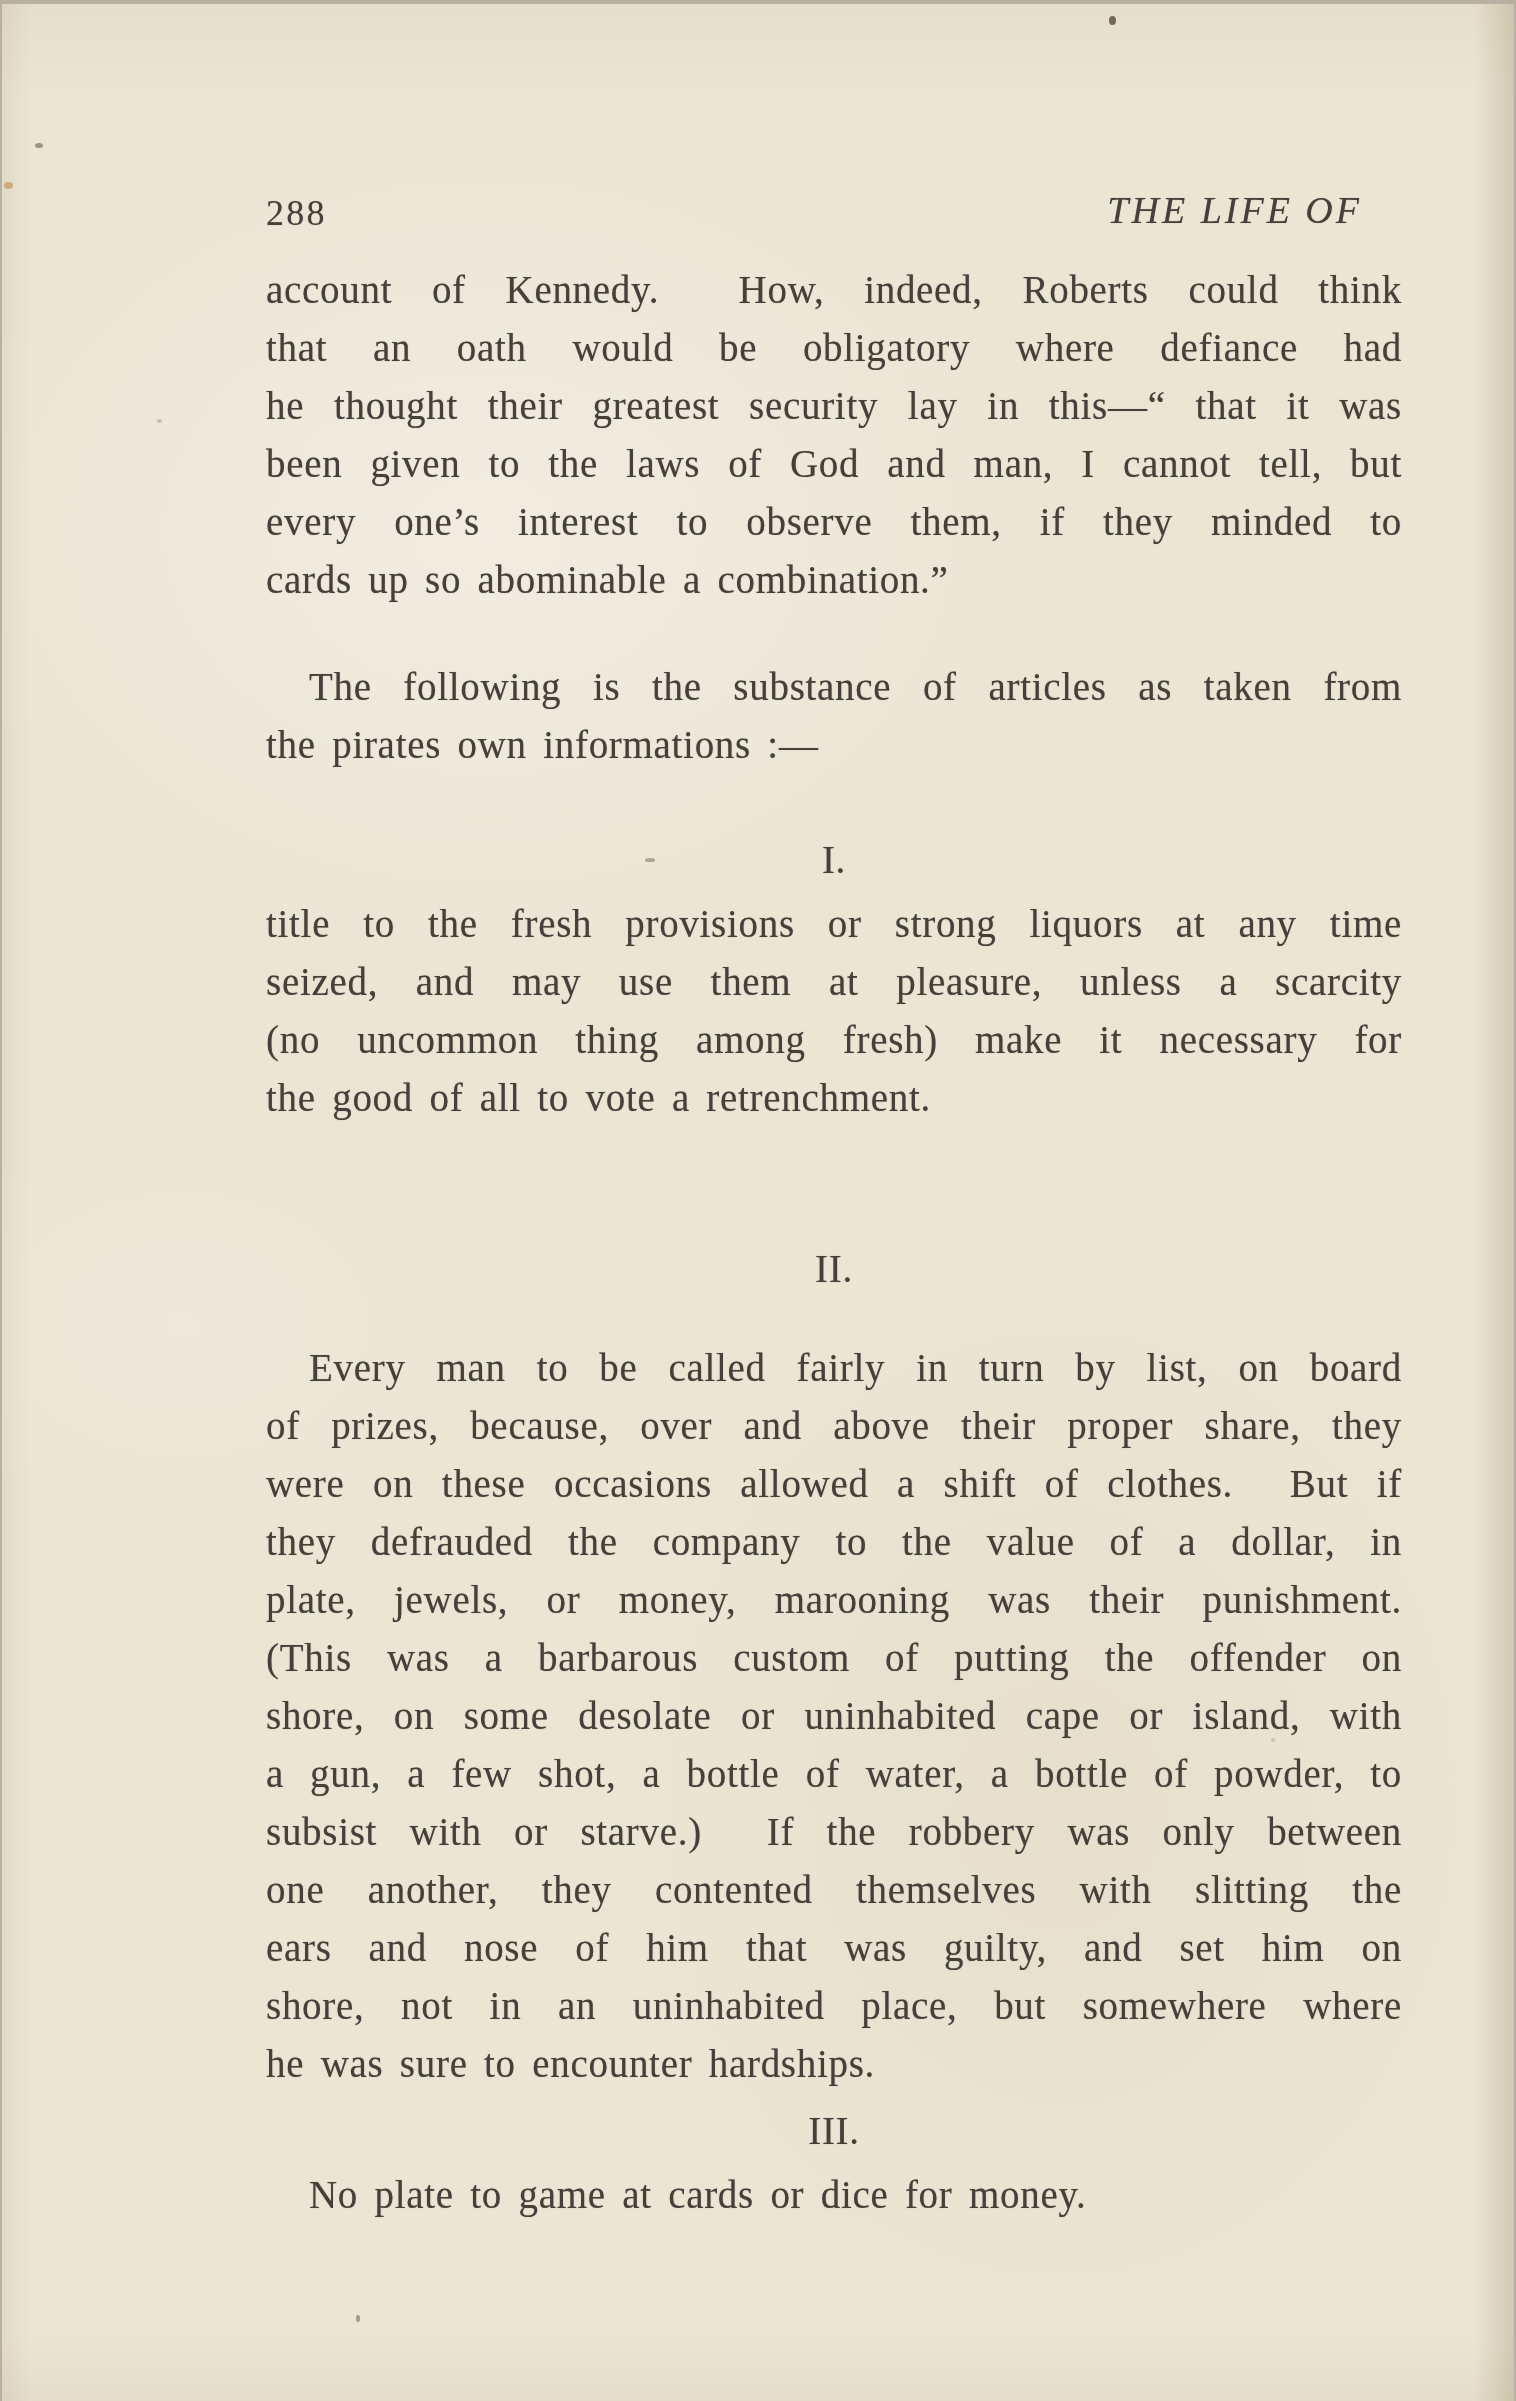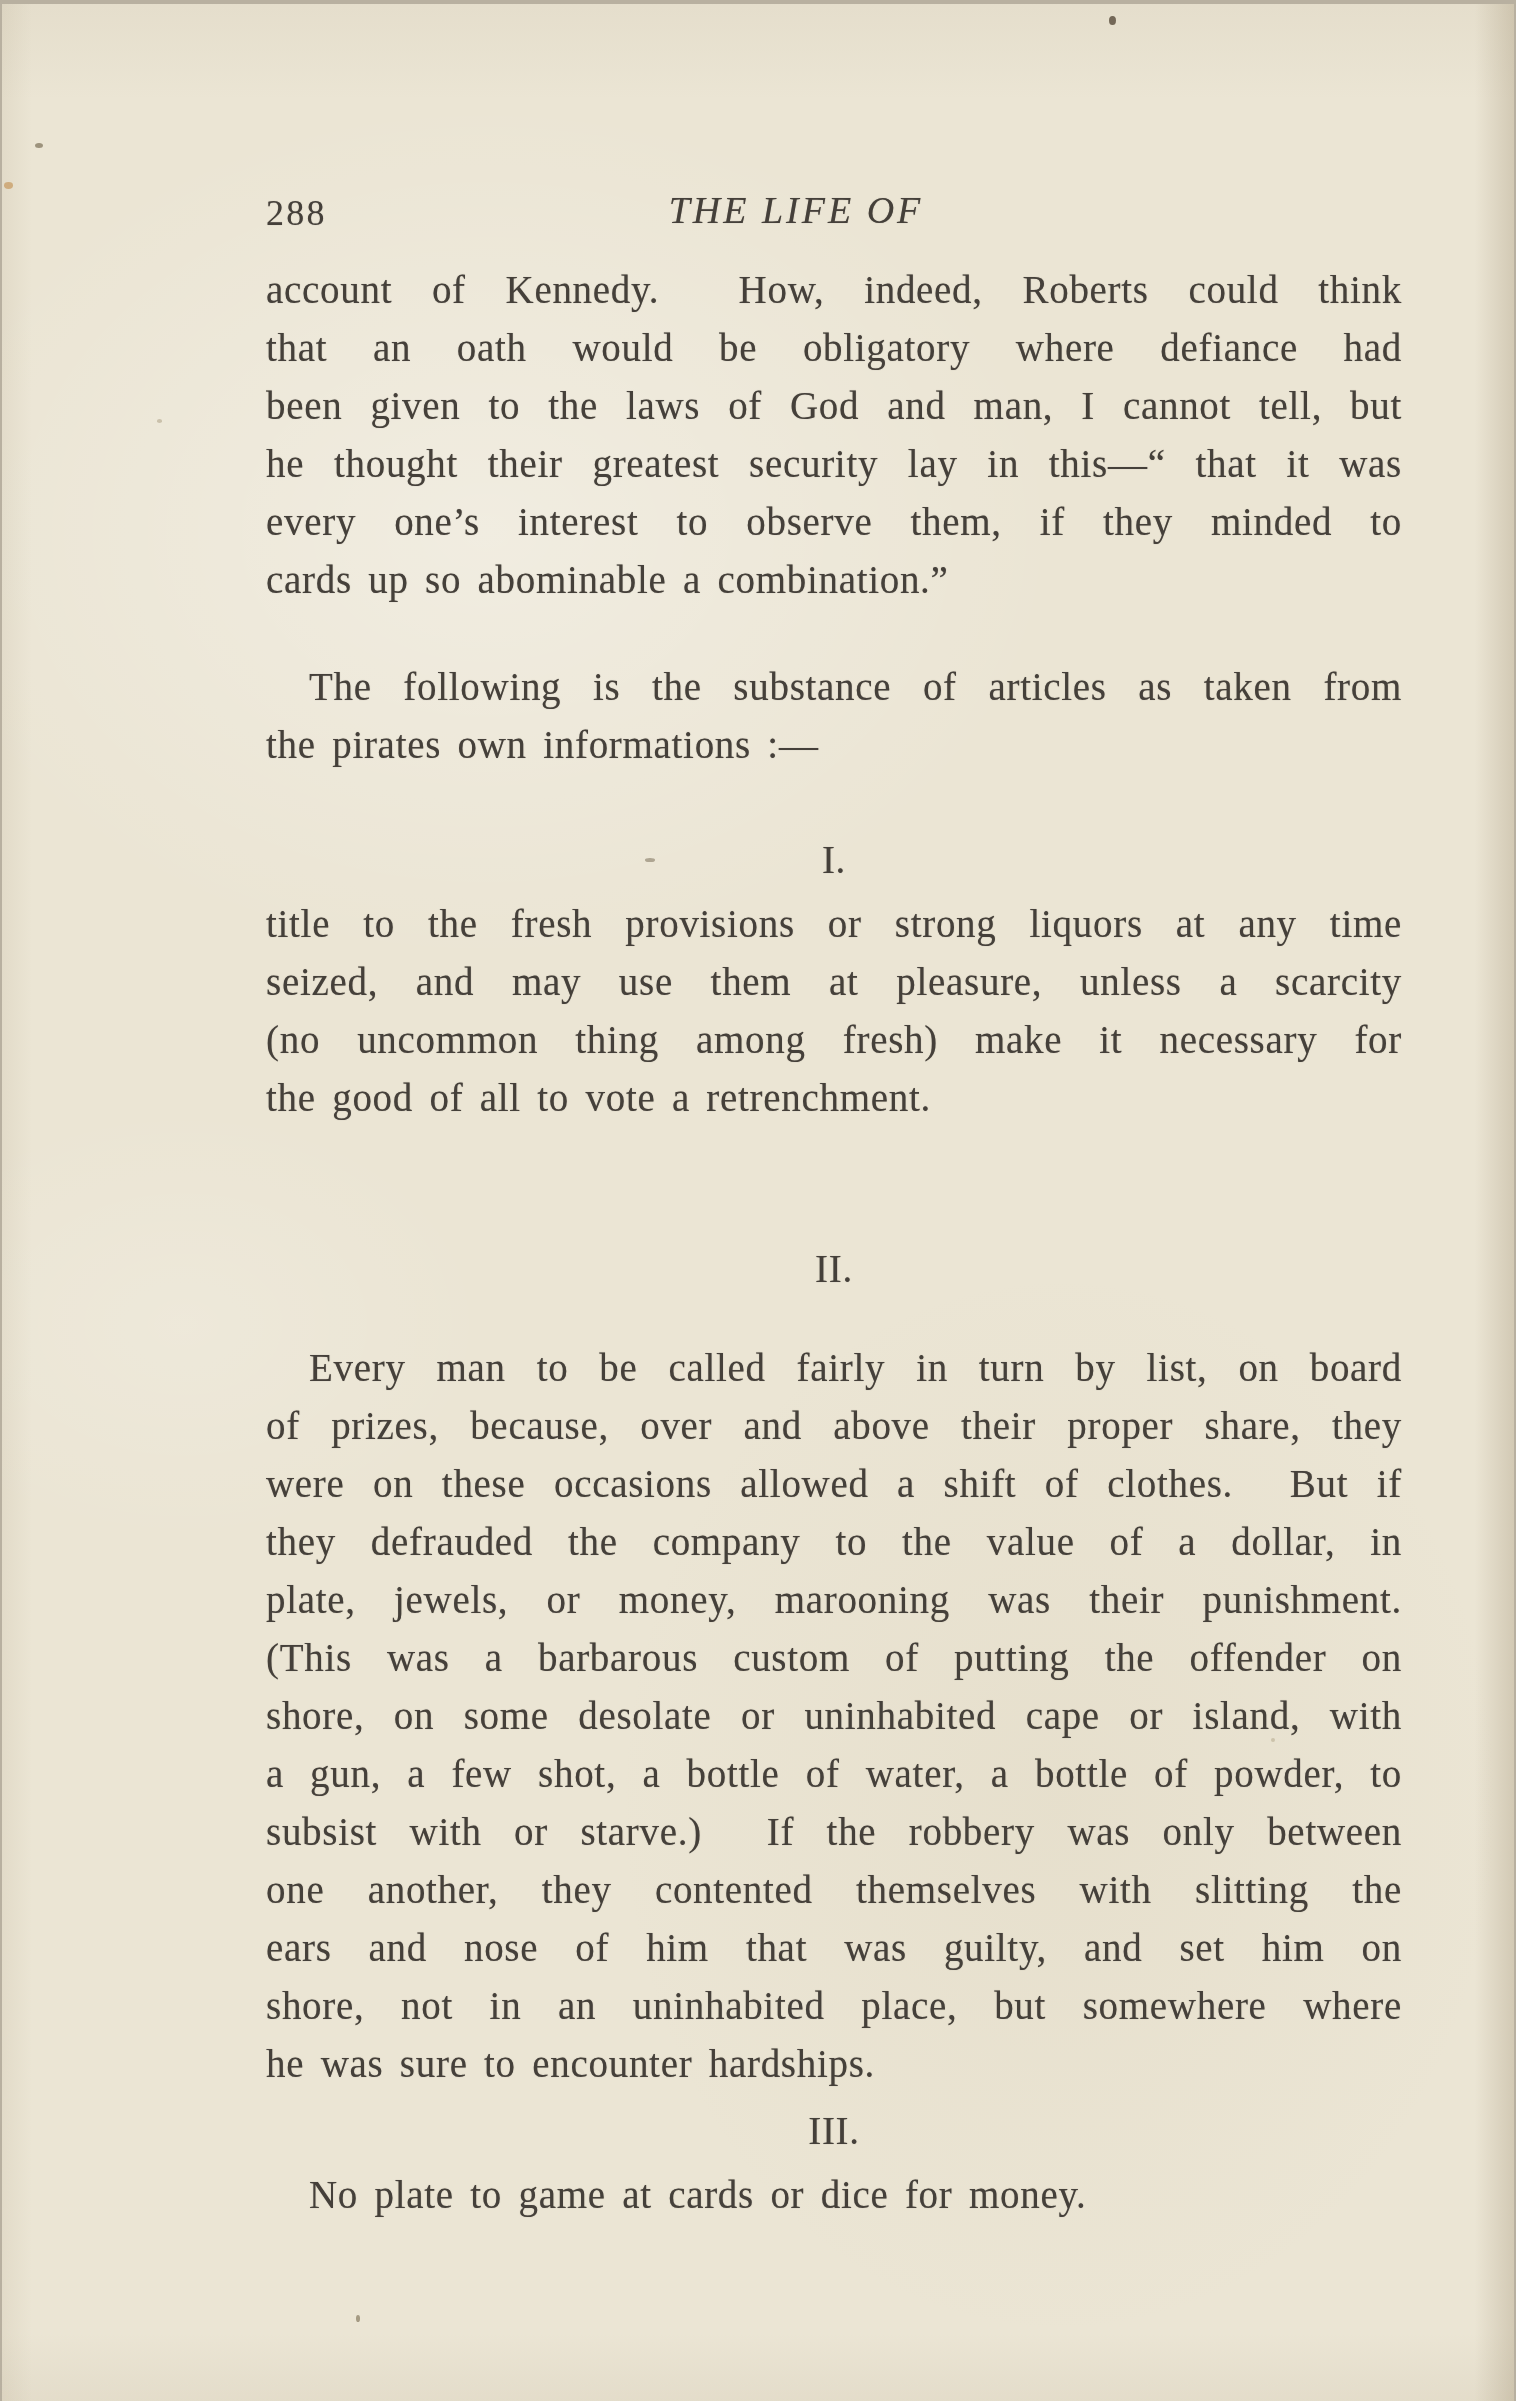--- a/index.html
+++ b/index.html
@@ -54,21 +54,21 @@
     left: 0;
     top: 6px;
     font-size: 36px;
     letter-spacing: 2.2px;
   }
   .running-title {
     position: absolute;
     left: 0;
     right: 4px;
     top: 1.5px;
-    text-align: center;
+    text-align: right;
     font-style: italic;
     font-size: 38px;
     letter-spacing: 3px;
     transform: translateX(-36px);
   }
   .speck {
     position: absolute;
     border-radius: 50%;
   }
 </style>
@@ -78,22 +78,22 @@
 <div id="page">
 
   <div class="header-row">
     <span class="page-number">288</span>
     <span class="running-title">THE LIFE OF</span>
   </div>
 
   <div class="block" style="top:257px">
       <div class="line">account of Kennedy.&nbsp; How, indeed, Roberts could think</div>
       <div class="line">that an oath would be obligatory where defiance had</div>
+      <div class="line">he thought their greatest security lay in this—“ that it was</div>
       <div class="line">been given to the laws of God and man, I cannot tell, but</div>
-      <div class="line">he thought their greatest security lay in this—“ that it was</div>
       <div class="line">every one’s interest to observe them, if they minded to</div>
       <div class="line final">cards up so abominable a combination.”</div>
     </div>
 
   <div class="block" style="top:654px">
       <div class="line indent">The following is the substance of articles as taken from</div>
       <div class="line final">the pirates own informations :—</div>
     </div>
 
   <div class="block heading" style="top:827px">I.</div>

